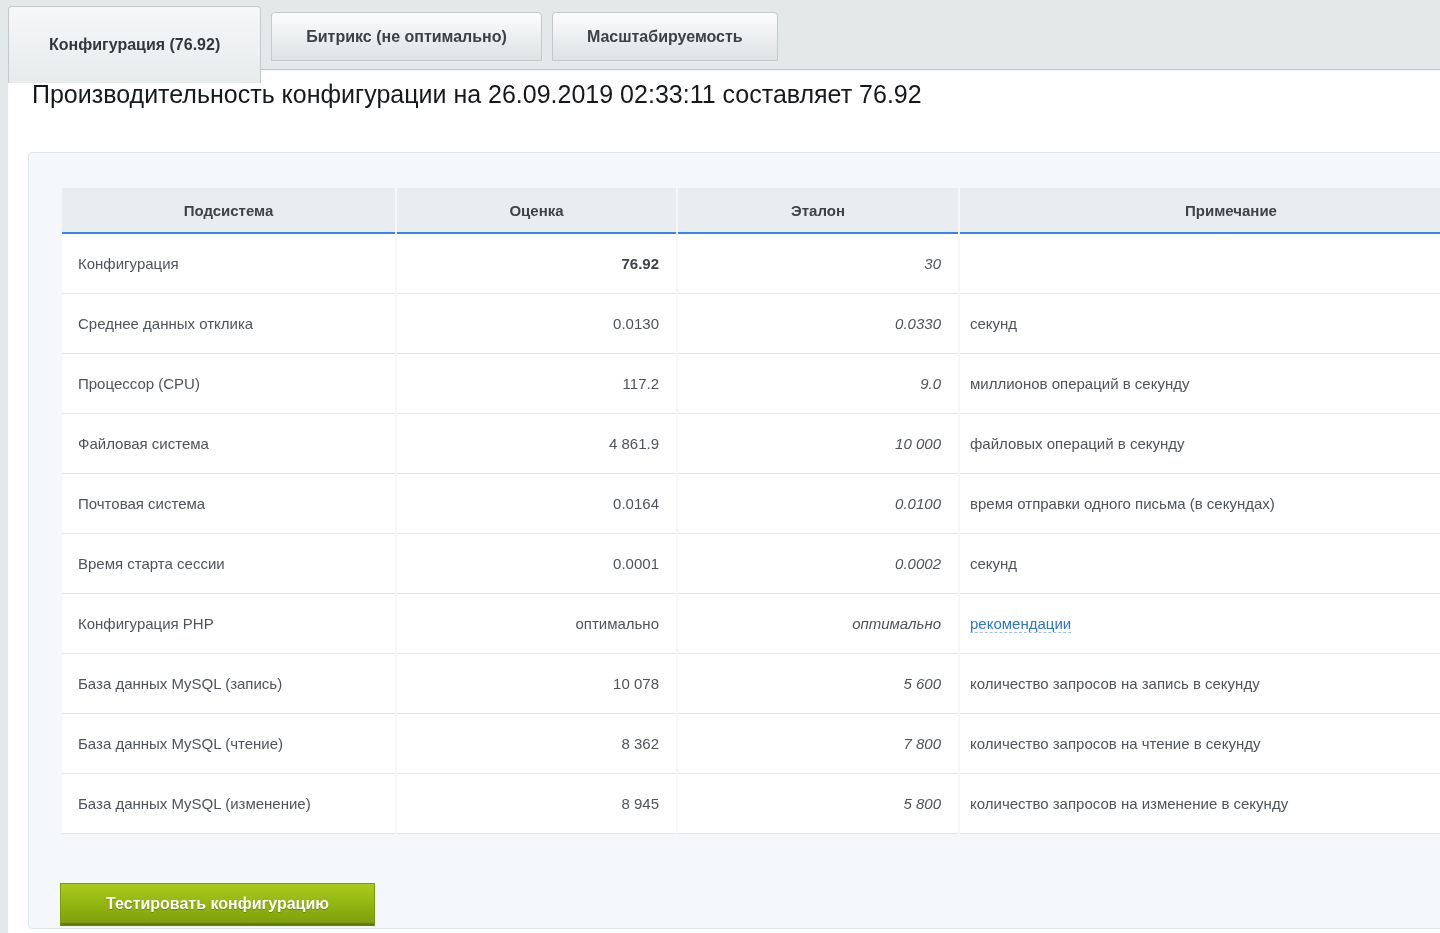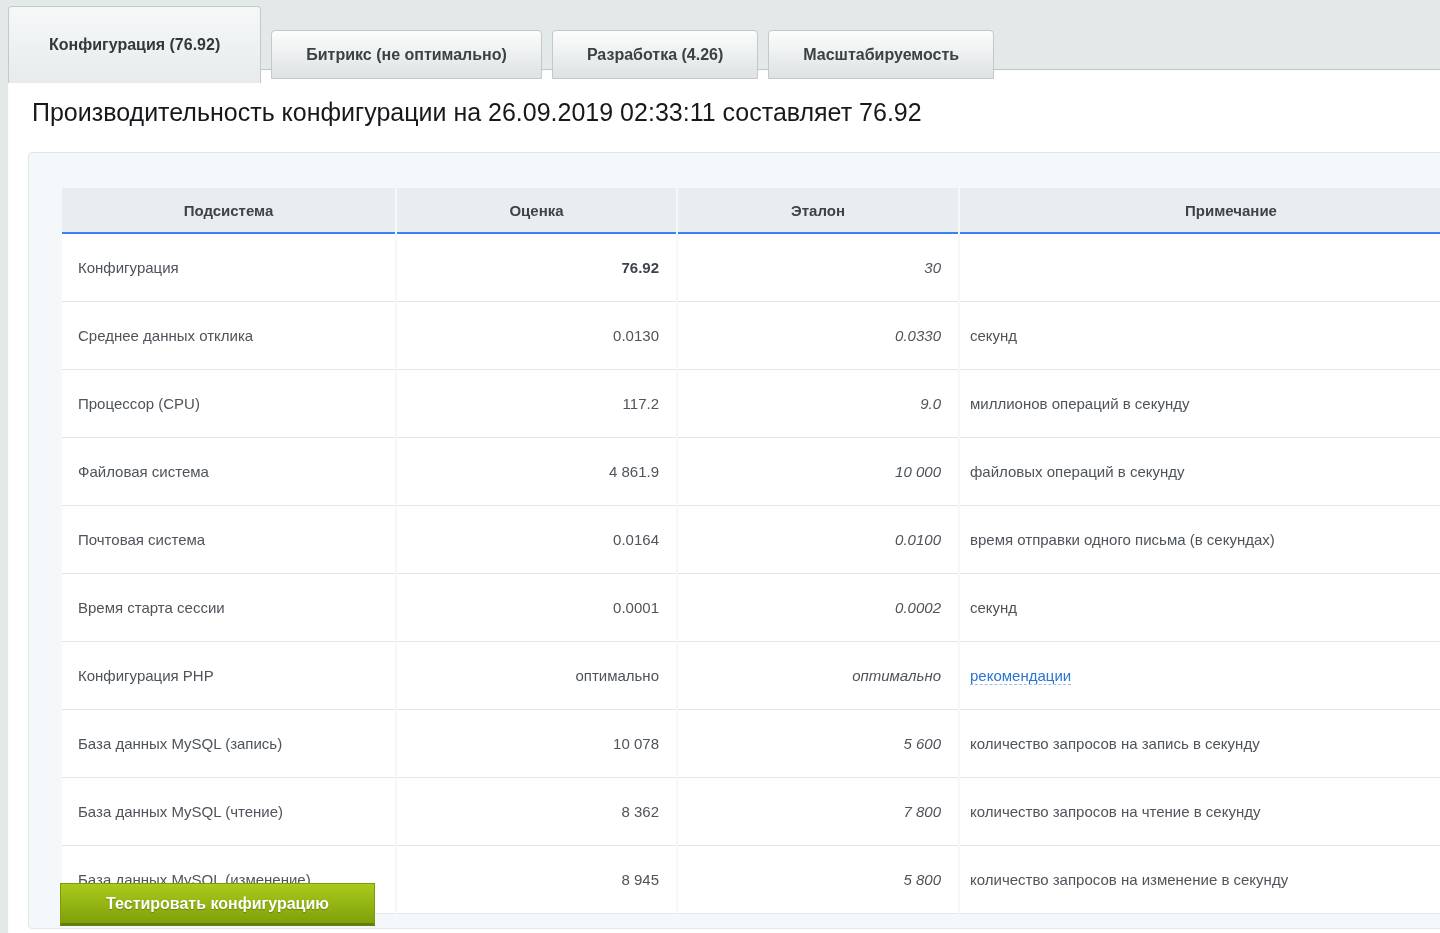--- a/index.html
+++ b/index.html
@@ -11,41 +11,41 @@
   }
 
   
   .tab-bar { position:absolute; left:8px; top:0; display:flex; gap:10px; align-items:flex-start; z-index:3; }
   .tab {
     border:1px solid #c2c9cb;
     border-radius:4px 4px 0 0;
     background:linear-gradient(#fcfdfd,#dde2e3);
     font-weight:bold; font-size:16px; color:#3b4145;
     display:flex; align-items:center; justify-content:center;
-    margin-top:30px; height:49px; padding:0 34px;
+    margin-top:12px; height:49px; padding:0 34px;
     white-space:nowrap; cursor:pointer;
   }
   .tab.active {
     margin-top:6px; height:77px;
     background:linear-gradient(#f6f8f8,#e7ebec);
     border-bottom:none;
     padding:0 40px;
     color:#32383c;
   }
 
   
   .content {
     position:absolute; left:8px; top:69px; width:1520px; height:864px;
     background:#ffffff;
     border-top:1px solid #bfc7c9;
     box-shadow:inset 1px 1px 0 #fbfcfd;
     z-index:1;
   }
   .page-title {
-    position:absolute; left:32px; top:98px;
+    position:absolute; left:32px; top:80px;
     font-size:25px; line-height:28px; color:#16191c;
     font-weight:normal; z-index:2; white-space:nowrap;
   }
   .inner-panel {
     position:absolute; left:28px; top:152px; width:1500px; height:777px;
     background:#f5f8fa;
     border:1px solid #e0e7e9;
     border-radius:4px; z-index:2;
   }
 
@@ -55,21 +55,21 @@
     border-collapse:separate; border-spacing:2px 0;
     z-index:3; table-layout:fixed;
   }
   table.perf th {
     height:46px; background:#e9edef;
     border-bottom:2px solid #3b82f6;
     font-size:15px; font-weight:bold; color:#3d4348;
     text-align:center; vertical-align:middle;
   }
   table.perf td {
-    height:68px; background:#ffffff;
+    height:60px; background:#ffffff;
     border-bottom:1px solid #e2e6e9;
     font-size:15px; color:#4e545a; vertical-align:middle;
     white-space:nowrap; overflow:hidden;
   }
   td.c-name  { padding-left:16px; text-align:left; }
   td.c-score { padding-right:17px; text-align:right; }
   td.c-etalon{ padding-right:17px; text-align:right;font-style:italic; }
   td.c-note  { padding-left:10px; text-align:left; }
   td .bold-val { font-weight:bold; color:#3f444a; }
   .note-link {
@@ -90,21 +90,20 @@
     text-shadow:0 1px 1px rgba(60,80,0,.45);
     cursor:pointer;
   }
 </style>
 </head>
 <body>
 
 <div class="tab-bar">
     <div class="tab active">Конфигурация (76.92)</div>
     <div class="tab">Битрикс (не оптимально)</div>
-    <div class="tab">Разработка (4.26)</div>
     <div class="tab">Масштабируемость</div>
   </div>
 
 <div class="content"></div>
 
 <h1 class="page-title">Производительность конфигурации на 26.09.2019 02:33:11 составляет 76.92</h1>
 
 <div class="inner-panel"></div>
 
 <table class="perf">

